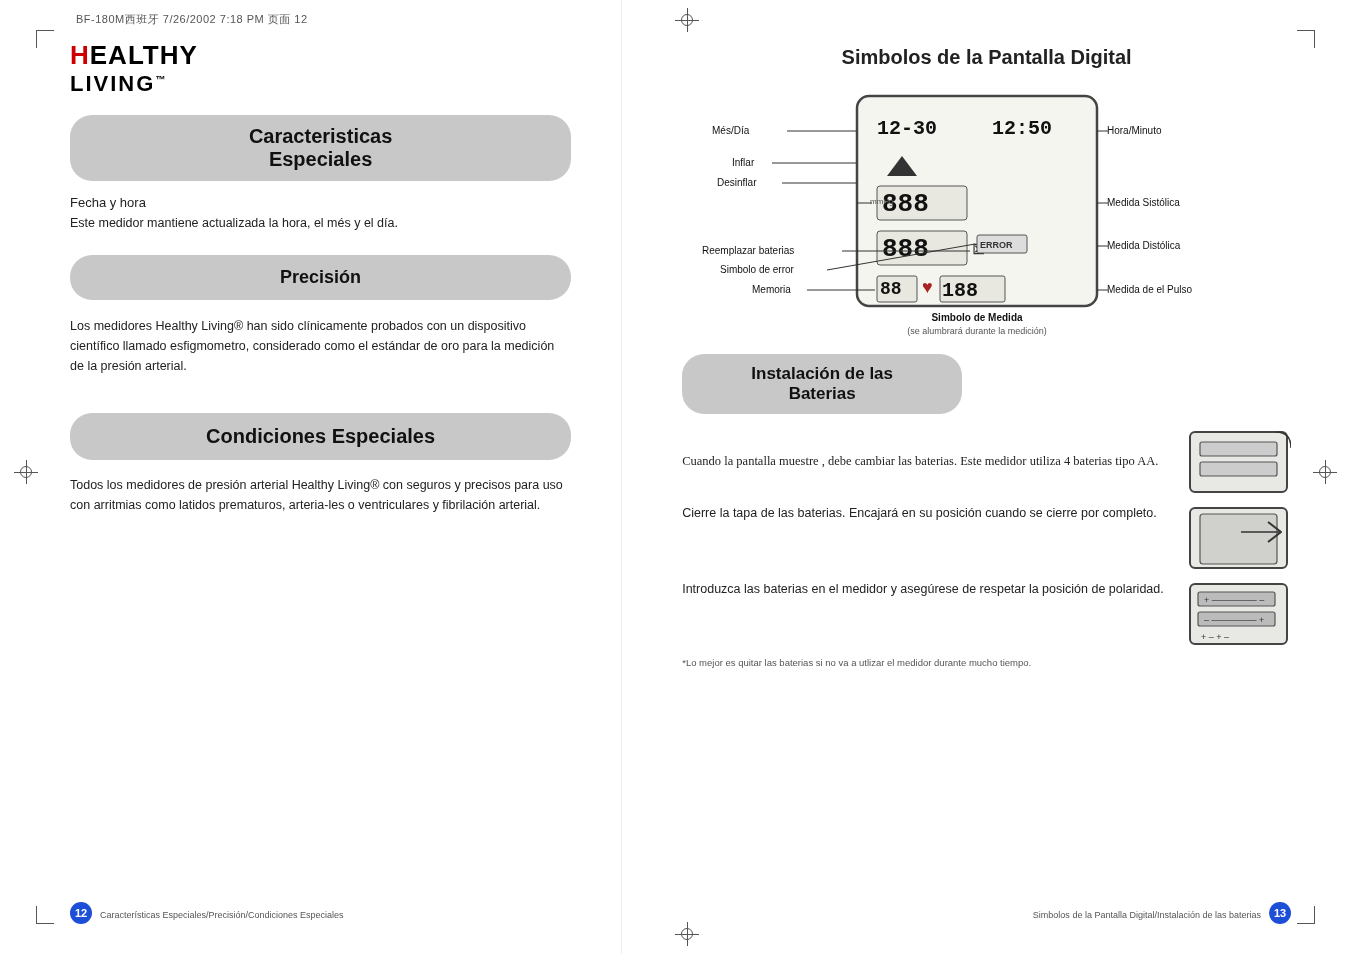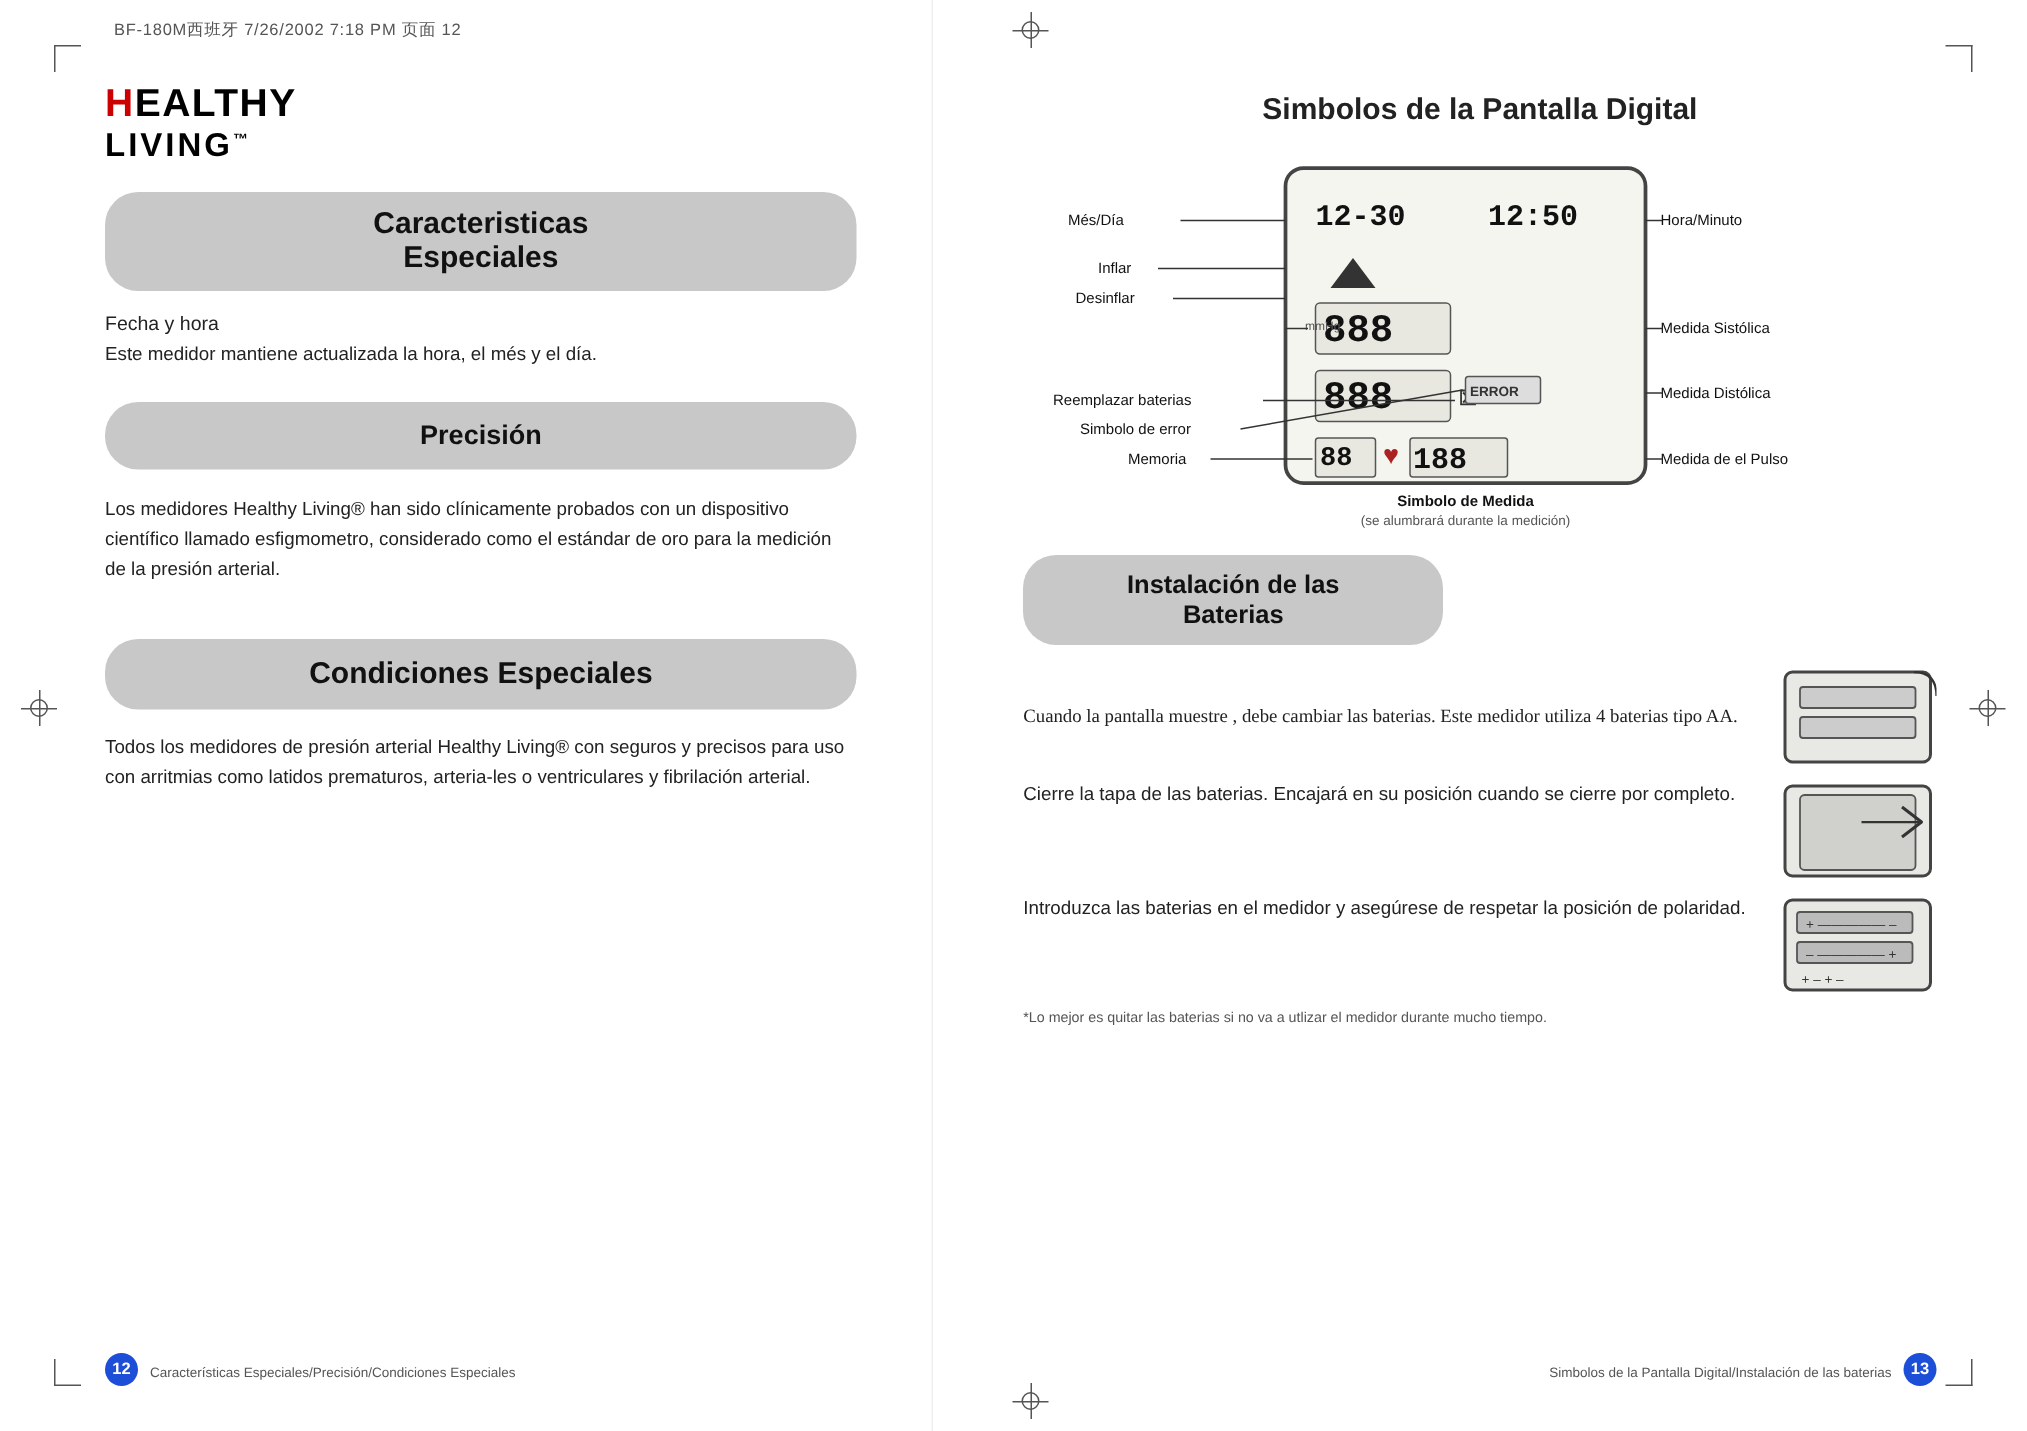--- a/index.html
+++ b/index.html
@@ -29,29 +29,29 @@
       left: 60px;
       font-size: 11px;
       color: #555;
       letter-spacing: 0.5px;
       padding-left: 16px;
     }
 
     
     .left-page {
       width: 624px;
-      padding: 53px 50px 40px 70px;
+      padding: 40px 50px 40px 70px;
       position: relative;
       border-right: 1px solid #eee;
     }
 
     
     .right-page {
       width: 731px;
-      padding: 60px 60px 40px 60px;
+      padding: 44px 60px 40px 60px;
       position: relative;
     }
 
     
     .logo-area {
       margin-bottom: 18px;
     }
     .logo-healthy {
       font-size: 26px;
       font-weight: 900;

